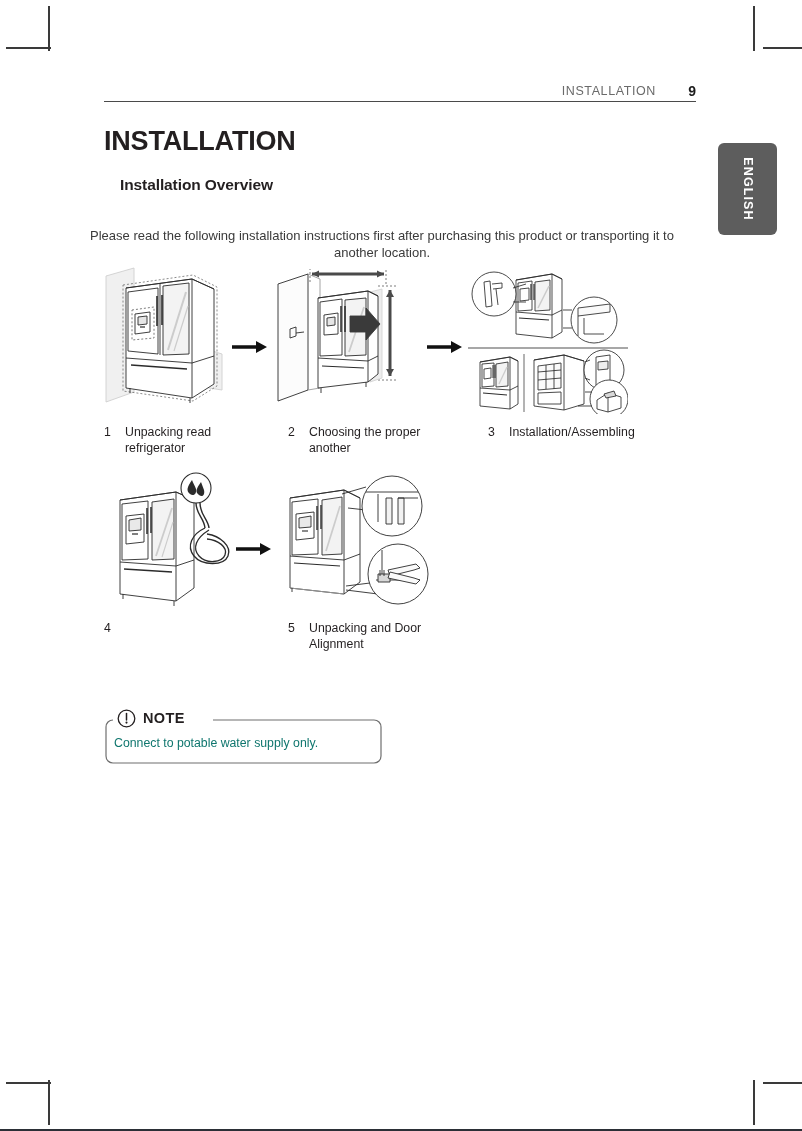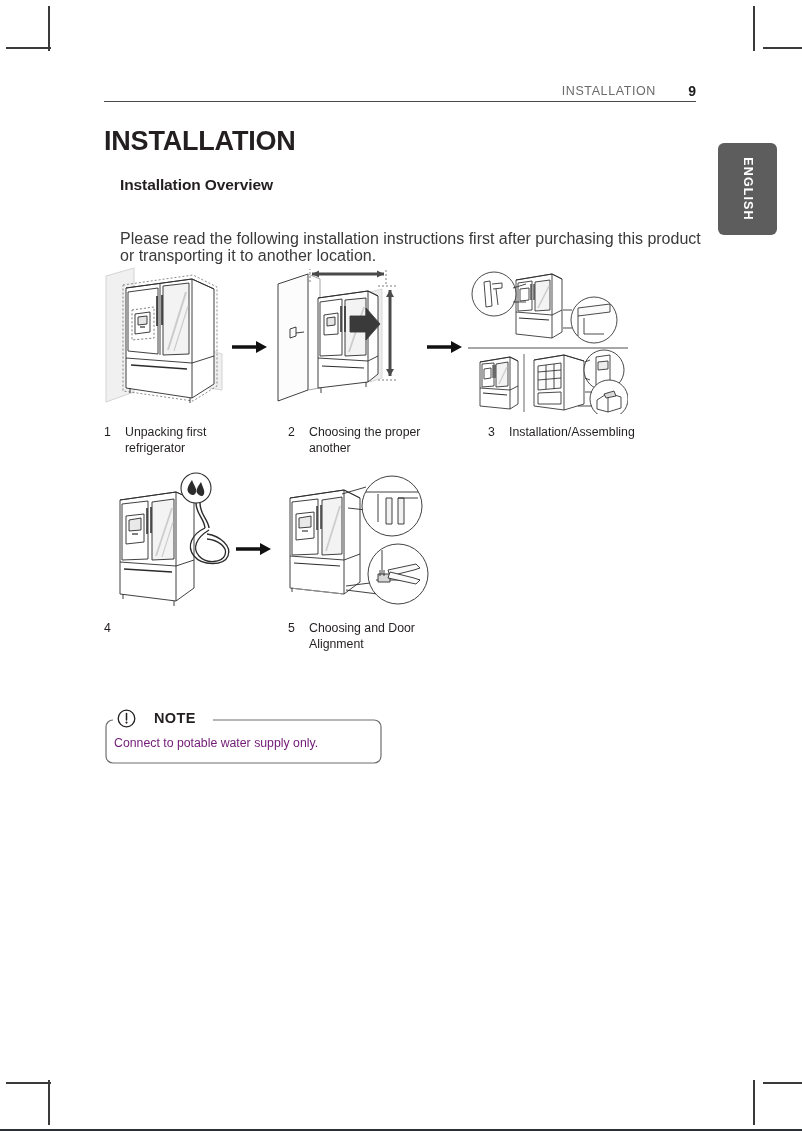--- a/index.html
+++ b/index.html
@@ -100,26 +100,27 @@
     left: 104px;
     top: 160px;
     font-size: 15.5px;
     font-weight: bold;
     letter-spacing: -0.1px;
     color: #231f20;
     margin: 16px;
   }
   .intro {
     position: absolute;
-    left: 120px;
+    left: 88px;
     top: 214px;
     width: 588px;
-    font-size: 16px;
+    font-size: 13px;
     line-height: 17px;
     color: #3a3a3a;
+    text-align: center;
   }
   .fig { position: absolute; }
   .fig svg { display: block; }
 
   .arrow { position: absolute; }
 
   
   .caption {
     position: absolute;
     font-size: 12.3px;
@@ -149,37 +150,37 @@
     left: 0; top: 0;
     width: 100%; height: 100%;
   }
   .note-badge {
     position: absolute;
     left: 8px;
     top: -12px;
     height: 22px;
     display: flex;
     align-items: center;
-    gap: 18px;
+    gap: 7px;
     background: #ffffff;
     padding: 0 6px 0 4px;
   }
   .note-icon { display: block; }
   .note-label {
     font-size: 14.5px;
     font-weight: bold;
     letter-spacing: 0.4px;
     color: #231f20;
   }
   .note-body {
     position: absolute;
     left: 9px;
     top: 17px;
     font-size: 12.3px;
-    color: #701a75;
+    color: #0f766e;
   }
 </style>
 </head>
 <body>
 
 <div class="crop crop-v" style="left:48px; top:6px;"></div>
 <div class="crop crop-h" style="left:6px; top:47px;"></div>
 <div class="crop crop-v" style="left:753px; top:6px;"></div>
 <div class="crop crop-h" style="left:763px; top:47px;"></div>
 <div class="crop crop-h" style="left:6px; top:1082px;"></div>
@@ -373,21 +374,21 @@
       <path d="M110 144 L124 144" stroke="#2b2b2b"></path>
       <path d="M129 138 L140 131 L153 135 L153 146 L140 150 L129 147 Z"></path>
       <path d="M140 131 L140 150"></path>
       <path d="M136 132 L146 129 L148 134 L138 136 Z" fill="#d8d8d8"></path>
     </g>
   </svg>
 </div>
 
 <div class="caption" style="left:104px; top:425px; width:160px;">
   <span class="num">1</span>
-  <span class="txt">Unpacking first refrigerator</span>
+  <span class="txt">Unpacking read refrigerator</span>
 </div>
 <div class="caption" style="left:288px; top:425px; width:165px;">
   <span class="num">2</span>
   <span class="txt">Choosing the proper another</span>
 </div>
 <div class="caption" style="left:488px; top:425px; width:210px;">
   <span class="num">3</span>
   <span class="txt">Installation/Assembling</span>
 </div>
 
@@ -481,21 +482,21 @@
       <path d="M10 118 L10 122"></path>
     </g>
   </svg>
 </div>
 
 <div class="caption" style="left:104px; top:621px; width:168px;">
   <span class="num">4</span>
 </div>
 <div class="caption" style="left:288px; top:621px; width:150px;">
   <span class="num">5</span>
-  <span class="txt">Choosing and Door Alignment</span>
+  <span class="txt">Unpacking and Door Alignment</span>
 </div>
 
 <div class="note">
   <svg class="note-frame" viewBox="0 0 277 45" preserveAspectRatio="none">
     <path d="M18 1 L8 1 C4 1 1 4 1 8 L1 37 C1 41 4 44 8 44 L269 44 C273 44 276 41 276 37 L276 8 C276 4 273 1 269 1 L108 1" fill="none" stroke="#6f6f6f" stroke-width="1.2"></path>
   </svg>
   <div class="note-badge">
     <svg class="note-icon" width="19" height="19" viewBox="0 0 19 19">
       <circle cx="9.5" cy="9.5" r="8.3" fill="none" stroke="#231f20" stroke-width="1.3"></circle>
       <path d="M9.5 4.6 L9.5 11.0" stroke="#231f20" stroke-width="1.5" stroke-linecap="round"></path>

